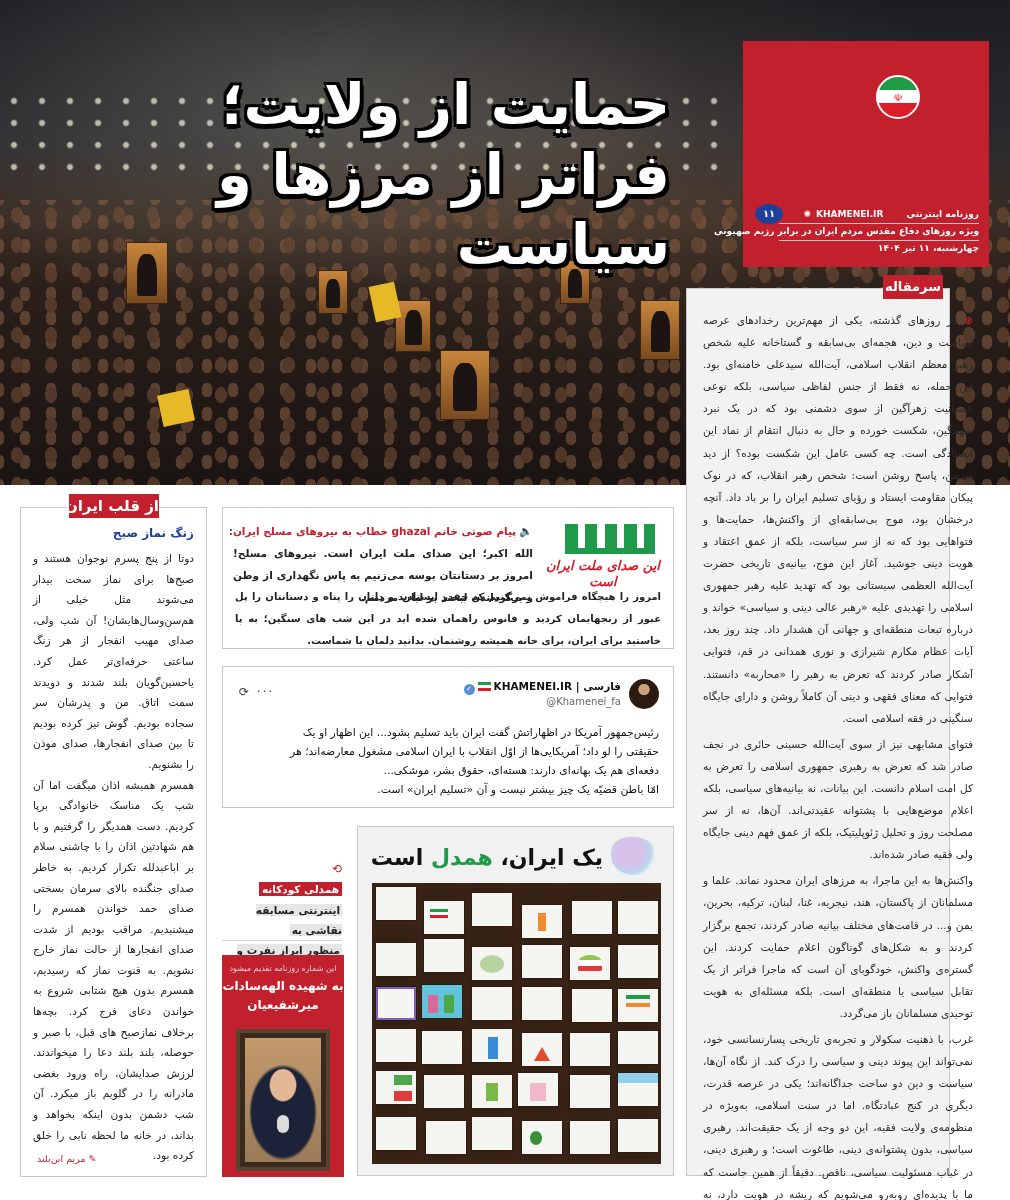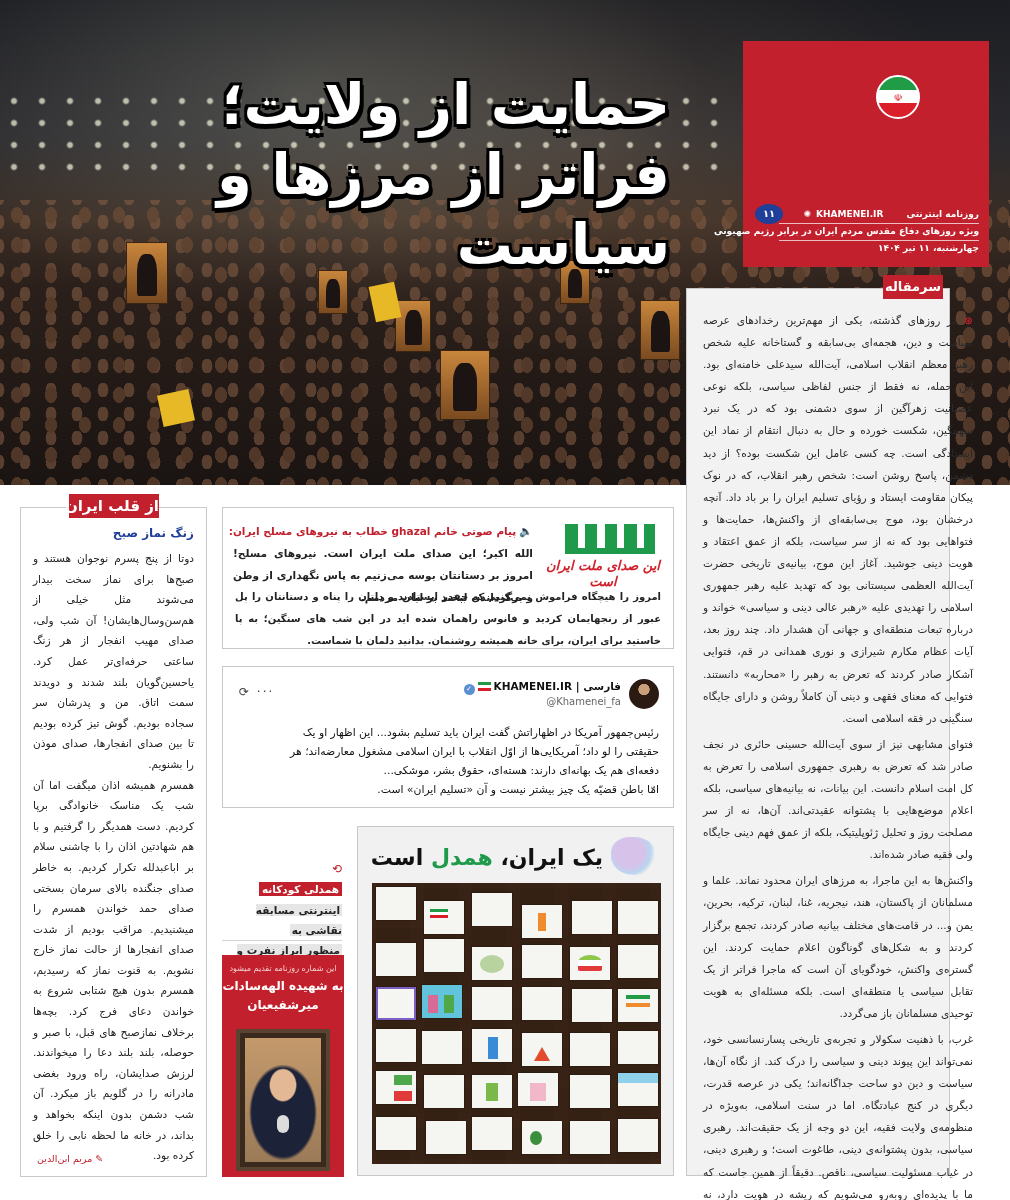--- a/index.html
+++ b/index.html
@@ -231,21 +231,21 @@
 </div>
 
 <div class="left-col">
   <div class="section-tag left-tag">از قلب ایران</div>
   <div class="left-sub">زنگ نماز صبح</div>
   <div class="left-body">
     <p>دوتا از پنج پسرم نوجوان هستند و صبح‌ها برای نماز سخت بیدار می‌شوند مثل خیلی از هم‌سن‌وسال‌هایشان! آن شب ولی، صدای مهیب انفجار از هر زنگ ساعتی حرفه‌ای‌تر عمل کرد. یاحسین‌گویان بلند شدند و دویدند سمت اتاق. من و پدرشان سر سجاده بودیم. گوش تیز کرده بودیم تا بین صدای انفجارها، صدای موذن را بشنویم.</p>
     <p>همسرم همیشه اذان میگفت اما آن شب یک مناسک خانوادگی برپا کردیم. دست همدیگر را گرفتیم و با هم شهادتین اذان را با چاشنی سلام بر اباعبدلله تکرار کردیم. به خاطر صدای جنگنده بالای سرمان بسختی صدای حمد خواندن همسرم را میشنیدیم. مراقب بودیم از شدت صدای انفجارها از حالت نماز خارج نشویم. به قنوت نماز که رسیدیم، همسرم بدون هیچ شتابی شروع به خواندن دعای فرج کرد. بچه‌ها برخلاف نمازصبح های قبل، با صبر و حوصله، بلند بلند دعا را میخواندند. لرزش صدایشان، راه ورود بغضی مادرانه را در گلویم باز میکرد. آن شب دشمن بدون اینکه بخواهد و بداند، در خانه ما لحظه نابی را خلق کرده بود.</p>
   </div>
   <div class="author">
-    <span>✎ </span><span>مریم ابن‌الدین</span>
+    <span>✎ </span><span>مریم ابن‌بلند</span>
   </div>
 </div>
 
 <div class="audio-box">
   <div class="allah-logo">
     <div class="allah-mark"></div>
     <div class="allah-slogan">این صدای ملت ایران است</div>
   </div>
   <div class="audio-head">
     <span class="speaker-icon">🔈</span><span>پیام صوتی خانم ghazal خطاب به نیروهای مسلح ایران:</span>

